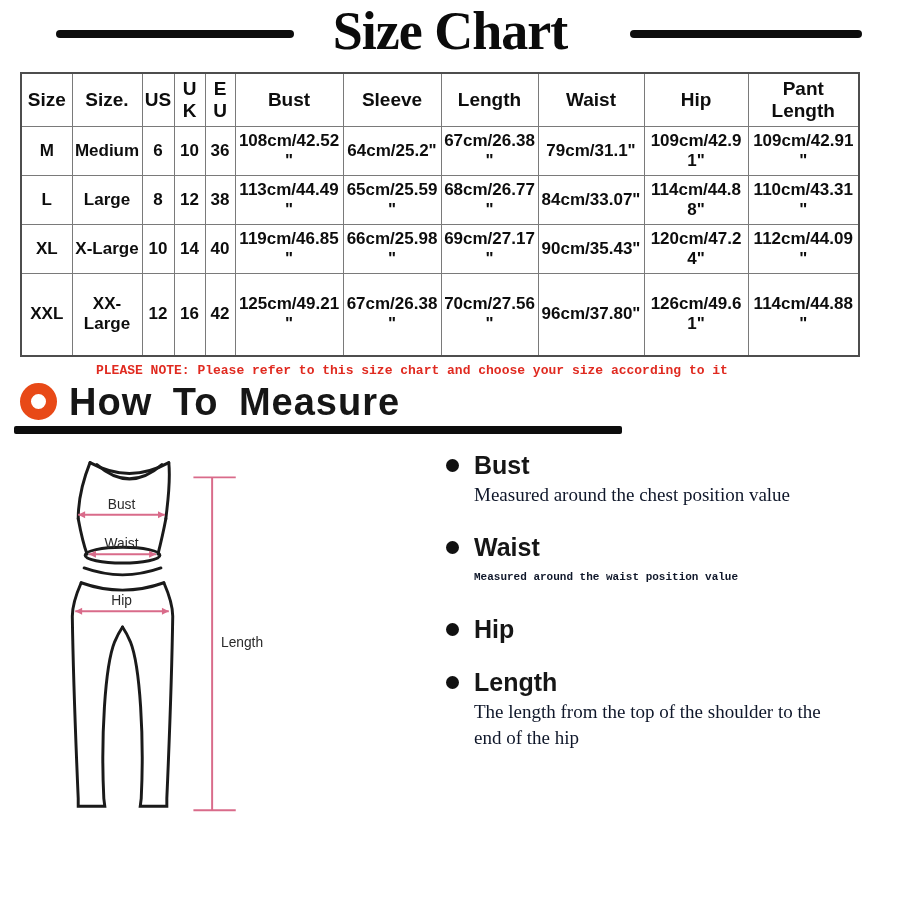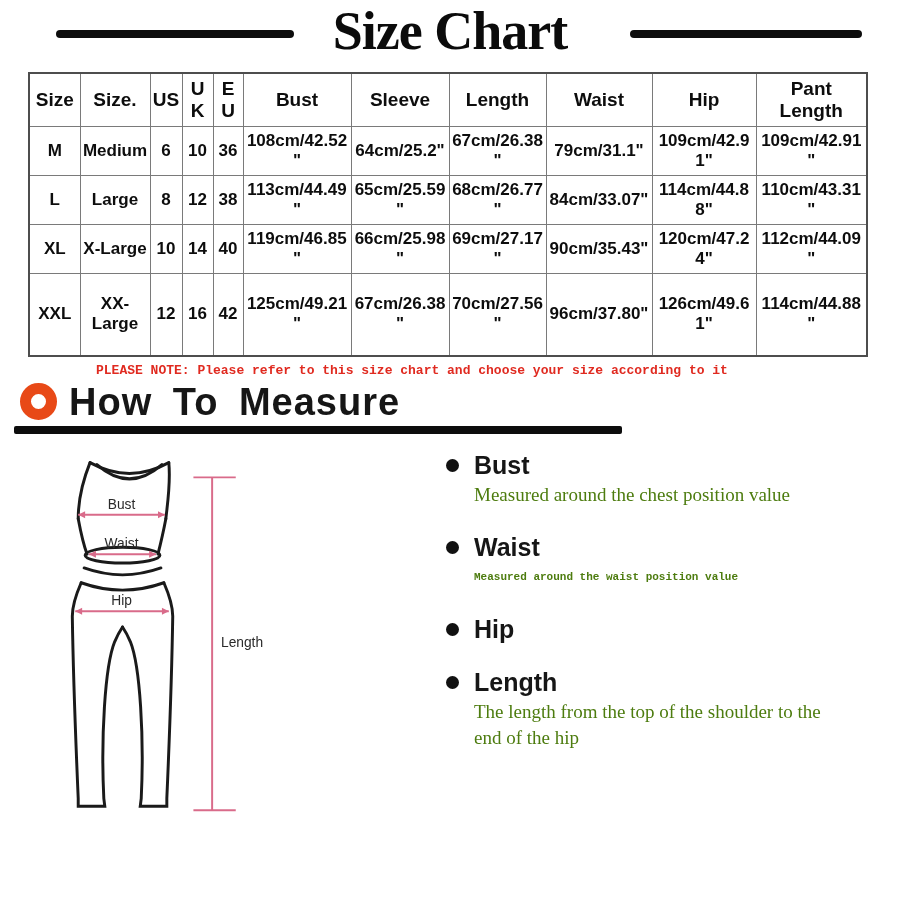--- a/index.html
+++ b/index.html
@@ -12,21 +12,21 @@
   .page-title{
     position:absolute;left:0;right:0;top:0;text-align:center;
     font-family:"Liberation Serif",serif;font-weight:bold;font-size:54px;
     letter-spacing:-1px;color:#0b0b0b;line-height:62px;
   }
   .title-line{position:absolute;top:30px;height:8px;background:#0d0d0d;border-radius:4px;}
   .title-line.left{left:56px;width:238px;}
   .title-line.right{left:630px;width:232px;}
   
   table.size-table{
-    border-collapse:collapse;table-layout:fixed;width:838px;margin-left:28px;
+    border-collapse:collapse;table-layout:fixed;width:838px;margin-left:20px;
     border:2px solid #4d4d4d;
   }
   .size-table th,.size-table td{
     border:1px solid #7a7a7a;text-align:center;vertical-align:middle;
     font-weight:bold;padding:1px 2px;background:#fff;color:#0d0d0d;
     overflow-wrap:break-word;
   }
   .size-table th{font-size:19px;height:50px;}
   .size-table td{font-size:17px;}
   .size-table tbody tr{height:49px;}
@@ -53,21 +53,21 @@
   
   .main{display:flex;margin-top:4px;}
   .diagram{flex:0 0 440px;height:384px;}
   .measure-list{flex:1;padding:14px 10px 0 6px;}
   .measure-item{margin-bottom:26px;}
   .mi-head{display:flex;align-items:center;margin-bottom:3px;}
   .bullet{width:13px;height:13px;border-radius:50%;background:#111;flex:0 0 auto;margin-right:15px;}
   .mi-label{font-size:25px;font-weight:bold;color:#161616;line-height:27px;}
   .mi-desc{
     margin-left:28px;font-family:"Liberation Serif",serif;font-size:19px;
-    color:#4d7c0f;line-height:26px;max-width:372px;white-space:pre-wrap;
+    color:#0f172a;line-height:26px;max-width:372px;white-space:pre-wrap;
   }
   .mi-desc.mono{font-family:"Liberation Mono",monospace;font-size:11px;font-weight:bold;}
   
   .sketch{stroke:#1a1a1a;stroke-width:3;fill:none;stroke-linecap:round;}
   .pink{stroke:#d96b8a;stroke-width:2;fill:none;}
   .pinkfill{fill:#d96b8a;stroke:none;}
   .dlabel{font-family:"Liberation Sans",sans-serif;font-size:14px;fill:#2a2a2a;}
 </style>
 </head>
 <body>

